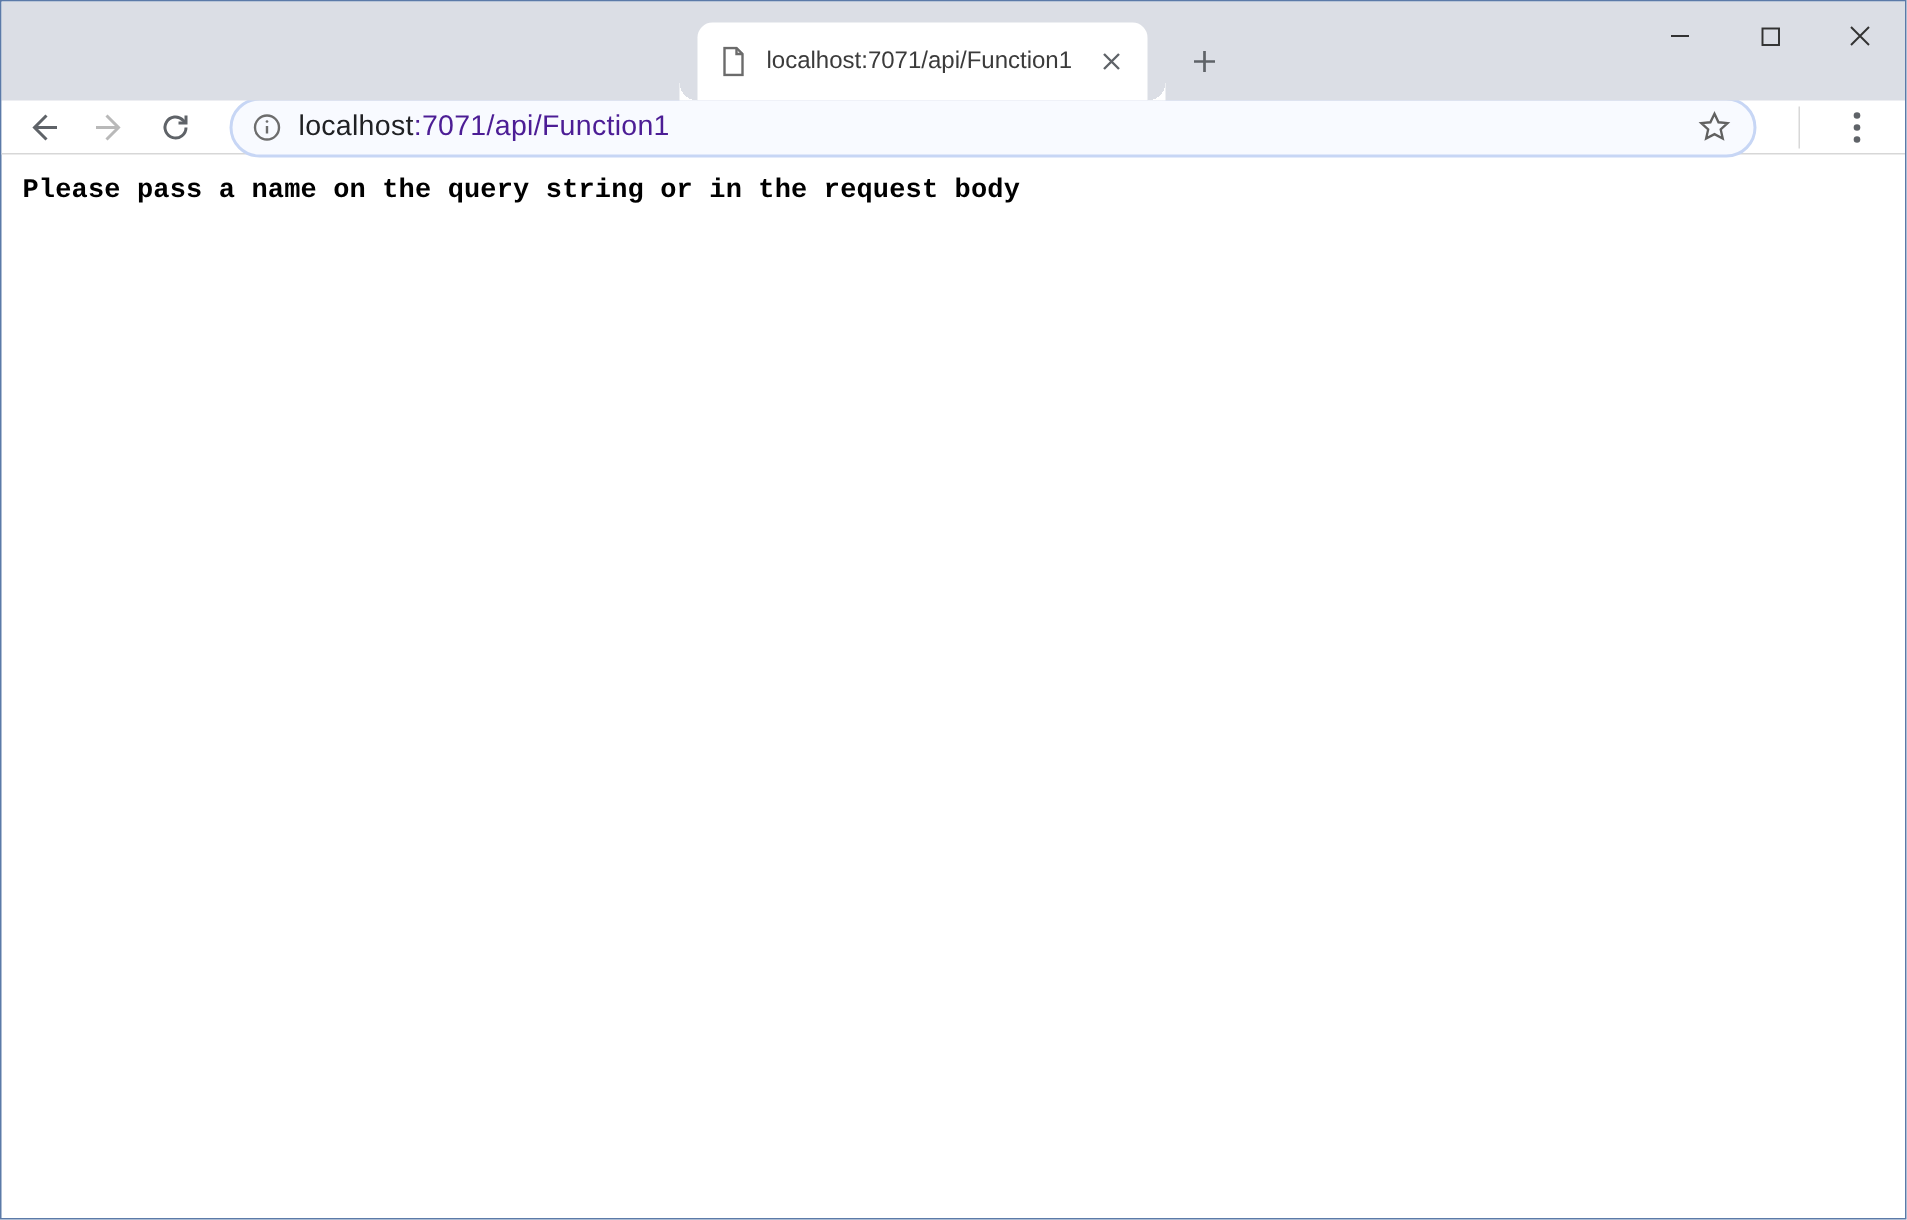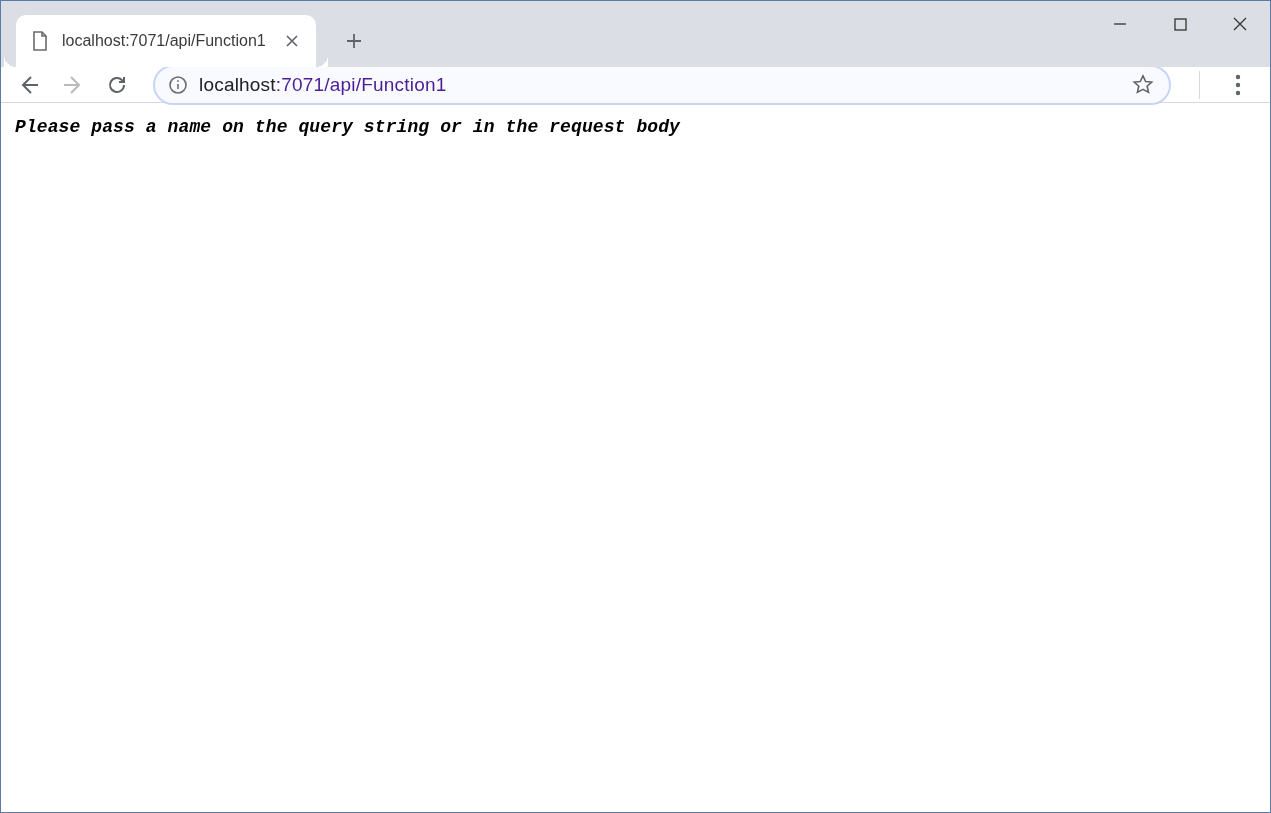--- a/index.html
+++ b/index.html
@@ -15,20 +15,21 @@
     overflow: hidden;
     position: relative;
   }
   
   .tabstrip {
     height: 66px;
     background: #dbdee5;
     display: flex;
     align-items: flex-end;
     position: relative;
+    justify-content: center;
   }
   .window-controls {
     position: absolute;
     top: 0; right: 0;
     display: flex;
     height: 46px;
     align-items: center;
   }
   .win-btn {
     width: 60px;
@@ -166,21 +167,20 @@
   .menu-btn svg { fill:#5f6368; }
   
   .page {
     padding: 14px 14px;
     font-family: "Consolas","Courier New",monospace;
     font-size: 18px;
     font-weight: 600;
     color: #000;
     white-space: pre;
     letter-spacing: 0.1px;
-    font-style: italic;
   }
 </style>
 </head>
 <body>
 
 <div class="tabstrip">
   <div class="tab">
     <span class="favicon">
       <svg width="18" height="20" viewBox="0 0 18 20">
           <path d="M3 1h8l4 4v14H3z"></path>

